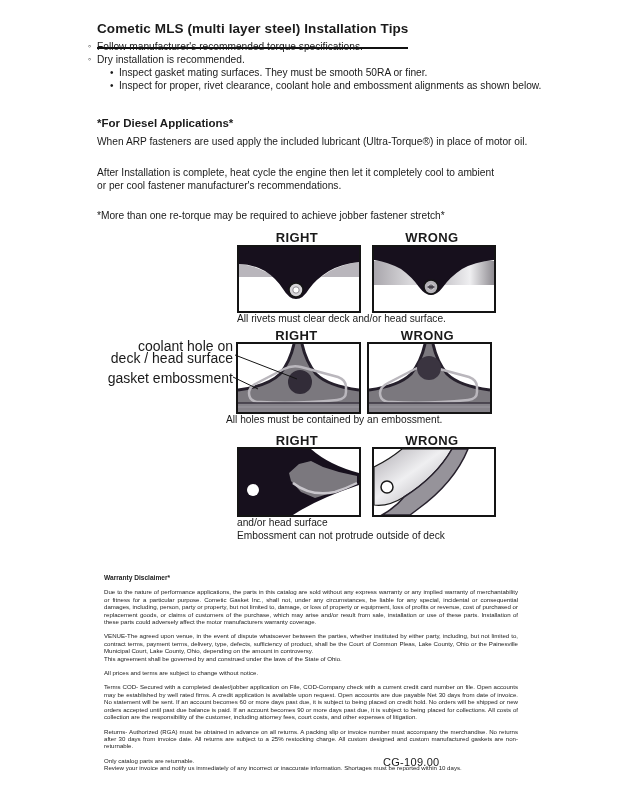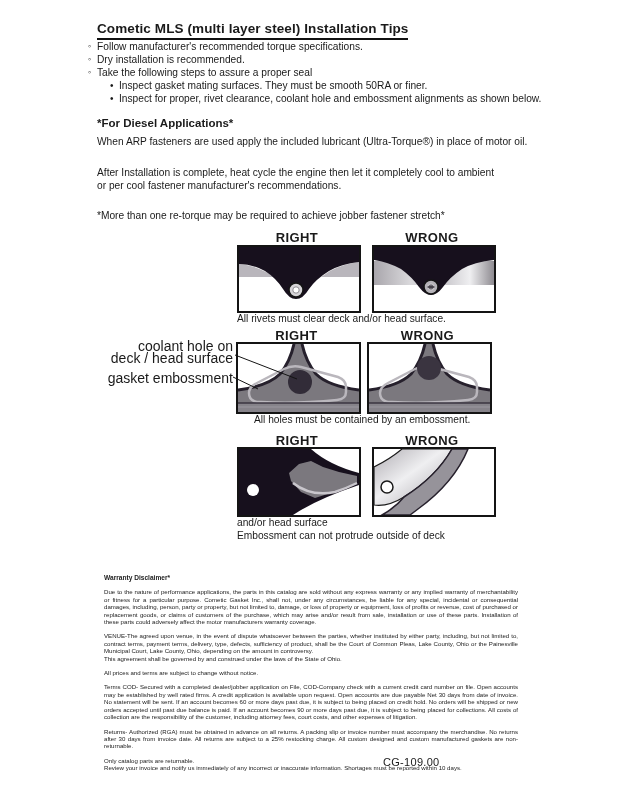--- a/index.html
+++ b/index.html
@@ -1,20 +1,20 @@
 <!DOCTYPE html>
 <html><head>
 <meta charset="utf-8">
 <style>
   html,body{margin:0;padding:0;background:#fff;}
   .page{position:relative;width:618px;height:800px;background:#ffffff;overflow:hidden;
         font-family:"Liberation Sans", sans-serif;color:#1a1a1a;}
   .abs{position:absolute;}
   
-  .title{font-size:13.5px;font-weight:bold;border-bottom:2px solid #111;padding-bottom:2px;
+  .title{font-size:13.5px;font-weight:bold;border-bottom:2px solid #111;padding-bottom:11px;
          display:inline-block;letter-spacing:.1px;}
   
   .tips{font-size:10.2px;line-height:13px;}
   .tip-row{white-space:nowrap;}
   .bullet{display:inline-block;width:9px;font-size:9px;vertical-align:top;line-height:13px;}
   .sub{padding-left:22px;}
   .subbullet{display:inline-block;width:9px;font-size:10px;vertical-align:top;line-height:13px;}
   
   .h2{font-size:11.5px;font-weight:bold;}
   .body-line{font-size:10.2px;line-height:13px;white-space:nowrap;}
@@ -37,21 +37,20 @@
 
 <div class="page">
 
   <div class="abs" style="left:97px;top:19px;">
     <span class="title">Cometic MLS (multi layer steel) Installation Tips</span>
   </div>
 
   <div class="abs tips" style="left:88px;top:40px;">
     <div class="tip-row"><span class="bullet">◦</span><span>Follow manufacturer's recommended torque specifications.</span></div>
     <div class="tip-row"><span class="bullet">◦</span><span>Dry installation is recommended.</span></div>
-    <div class="tip-row"><span class="bullet">◦</span><span>Take the following steps to assure a proper seal</span></div>
     <div class="tip-row sub"><span class="subbullet">•</span><span>Inspect gasket mating surfaces.  They must be smooth 50RA or finer.</span></div>
     <div class="tip-row sub"><span class="subbullet">•</span><span>Inspect for proper, rivet clearance, coolant hole and embossment alignments as shown below.</span></div>
   </div>
 
   <div class="abs h2" style="left:97px;top:117px;">*For Diesel Applications*</div>
   <div class="abs" style="left:97px;top:135px;">
     <div class="body-line">When ARP fasteners are used apply the included lubricant (Ultra-Torque®) in place of motor oil.</div>
   </div>
   <div class="abs" style="left:97px;top:166px;">
     <div class="body-line">After Installation is complete, heat cycle the engine then let it completely cool to ambient</div>
@@ -122,21 +121,21 @@
       <path d="M0,46 Q30,42 42,30 Q52,18 56,0 L64,0 Q68,18 78,30 Q90,42 121,46 L121,68 L0,68 Z" fill="#7b787e"></path>
       <path d="M56,0 Q52,18 42,30 Q30,42 0,46" fill="none" stroke="#26202c" stroke-width="3"></path>
       <path d="M64,0 Q68,18 78,30 Q90,42 121,46" fill="none" stroke="#26202c" stroke-width="3"></path>
       <path d="M16,57 Q11,55 11,49 Q11,43 19,39 L46,25 Q54,21 63,23 L100,33 Q108,36 108,43 L108,48 Q108,55 99,56 Q58,60 23,58 Q18,58 16,57 Z" fill="none" stroke="#bab7bd" stroke-width="2.5"></path>
       <circle cx="60" cy="24" r="12" fill="#3a3440"></circle>
       <rect x="0" y="59" width="121" height="9" fill="#86838a"></rect>
       <line x1="0" y1="59" x2="121" y2="59" stroke="#3a3440" stroke-width="1.5"></line>
       <line x1="0" y1="63" x2="121" y2="63" stroke="#9b98a0" stroke-width="1"></line>
     </svg>
   </div>
-  <div class="abs caption" style="left:254px;top:413px;">All holes must be contained by an embossment.</div>
+  <div class="abs caption" style="left:226px;top:413px;">All holes must be contained by an embossment.</div>
 
   <svg class="leader" width="618" height="800">
     <line x1="235" y1="355" x2="297" y2="379" stroke="#141414" stroke-width="1"></line>
     <line x1="233" y1="377" x2="258" y2="389" stroke="#141414" stroke-width="1"></line>
   </svg>
 
   <div class="abs rw-label" style="left:237px;top:433px;">RIGHT</div>
   <div class="abs rw-label" style="left:372px;top:433px;">WRONG</div>
 
   <div class="abs dbox" style="left:237px;top:447px;width:120px;height:66px;">

